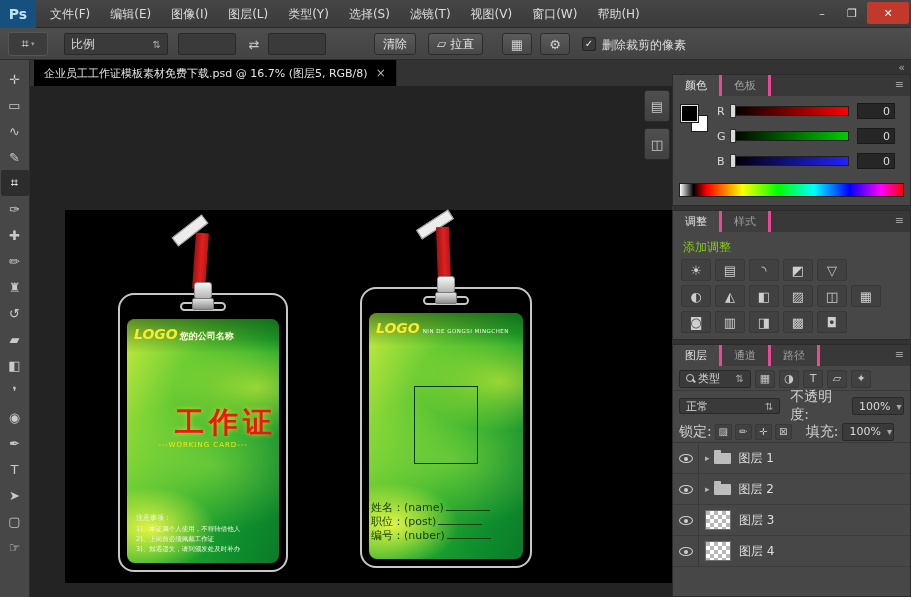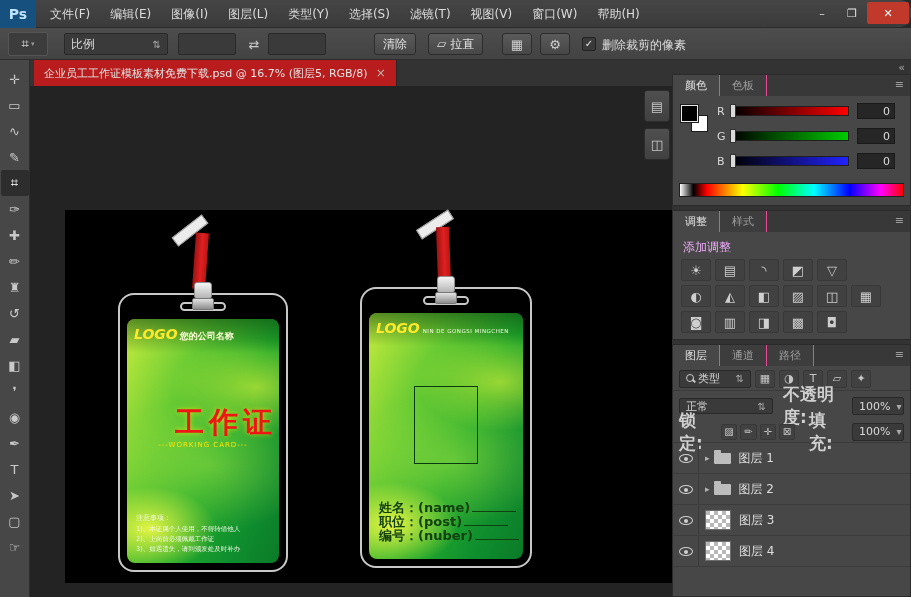--- a/index.html
+++ b/index.html
@@ -3,21 +3,21 @@
 <meta charset="utf-8">
 <style>
   * { margin:0; padding:0; box-sizing:border-box; }
   html,body { background:#222; }
   .app { position:relative; width:911px; height:597px; overflow:hidden;
          font-family:"DejaVu Sans","Liberation Sans",sans-serif; color:#d6d6d6; font-size:12px;
          background:#282828; user-select:none; }
 
   
   .titlebar { position:absolute; left:0; top:0; width:911px; height:28px;
-              background:linear-gradient(#454545,#3b3b3b); border-bottom:1px solid #2a2a2a;border-radius:11px; }
+              background:linear-gradient(#454545,#3b3b3b); border-bottom:1px solid #2a2a2a; }
   .pslogo { position:absolute; left:0; top:0; width:36px; height:28px; background:#15507e;
             color:#bfe3ff; font-weight:bold; font-size:14px; display:flex; align-items:center; justify-content:center; }
   .menus { position:absolute; left:40px; top:0; height:28px; display:flex; }
   .menu-item { padding:0 10px; line-height:28px; font-size:12px; color:#dcdcdc; cursor:default; }
   .wincontrols { position:absolute; right:2px; top:2px; display:flex; }
   .wc { width:30px; height:22px; display:flex; align-items:center; justify-content:center;
         color:#e0e0e0; font-size:11px; }
   .wc.close { width:42px; background:#c0392b; border-radius:2px; color:#fff; }
 
   
@@ -38,21 +38,21 @@
   .btn { position:absolute; top:5px; height:22px; background:linear-gradient(#5a5a5a,#474747);
          border:1px solid #2c2c2c; border-radius:3px; color:#e0e0e0; display:flex; align-items:center;
          justify-content:center; padding:0 8px; font-size:12px; gap:4px; }
   .iconbtn { padding:0; width:30px; font-size:13px; color:#cfcfcf; }
   .chk { position:absolute; left:582px; top:9px; width:14px; height:14px; background:#3a3a3a;
          border:1px solid #222; border-radius:2px; color:#e8e8e8; font-size:10px; line-height:12px; text-align:center; }
   .chk-label { position:absolute; left:602px; top:9px; font-size:12px; color:#dcdcdc; }
 
   
   .tabbar { position:absolute; left:30px; top:60px; width:642px; height:26px; background:#333; }
-  .doctab { position:absolute; left:4px; top:0; height:26px; background:#b91c1c;
+  .doctab { position:absolute; left:4px; top:0; height:26px; background:#000000;
             border-right:1px solid #282828; display:flex; align-items:center; padding:0 10px; gap:8px; }
   .doctab .t { font-size:11px; color:#e4e4e4; white-space:nowrap; }
   .doctab .x { color:#b5b5b5; font-size:12px; }
 
   
   .toolbar { position:absolute; left:0; top:60px; width:30px; height:537px; background:#474747;
              border-right:1px solid #2d2d2d; display:flex; flex-direction:column; align-items:center; padding-top:6px; }
   .tool { width:28px; height:26px; display:flex; align-items:center; justify-content:center;
           color:#c9c9c9; font-size:13px; }
   .tool.sel { background:#2d2d2d; border-radius:2px; color:#fff; }
@@ -89,34 +89,34 @@
   .art-co-l { font-size:9px; font-weight:bold; color:#fdfdd8; margin-left:2px; }
   .art-co-r { font-size:5.5px; letter-spacing:.5px; color:#f4ffe0; margin-left:3px; }
   .card-title { position:absolute; left:0; right:0; top:84px; text-align:center; color:#ef1515;
                 font-size:29px; font-weight:bold; letter-spacing:5px; text-shadow:0 0 5px rgba(255,240,0,.65);padding-left:46px; }
   .card-sub { position:absolute; left:0; right:0; top:122px; text-align:center; color:#ffe400;
               font-size:7px; letter-spacing:1px; }
   .notes { position:absolute; left:9px; right:5px; bottom:9px; color:#eef7df; font-size:6.5px; line-height:1.55; }
   .notes .nt { font-size:7px; }
   .photo { position:absolute; left:50%; top:73px; width:64px; height:78px; margin-left:-32px;
            border:1px solid #0a3a12; }
-  .fields { position:absolute; left:10px; bottom:16px; color:#12400f; font-size:13px; line-height:14px; font-weight:bold; }
+  .fields { position:absolute; left:2px; bottom:16px; color:#12400f; font-size:11px; line-height:14px; font-weight:normal; }
   .fields .line { display:inline-block; width:44px; border-bottom:1px solid #12400f; height:6px; margin-left:2px; }
 
   
   .dockbtn { position:absolute; width:26px; height:32px; left:644px; background:linear-gradient(#4f4f4f,#404040);
              border:1px solid #2c2c2c; border-radius:3px; display:flex; align-items:center; justify-content:center;
              color:#c9c9c9; font-size:13px; }
 
   
   .panels { position:absolute; left:672px; top:60px; width:239px; height:537px; background:#333; }
   .pcollapse { position:absolute; right:6px; top:1px; color:#aaa; font-size:11px; }
   .panel { position:absolute; left:0; width:239px; background:#474747; border:1px solid #2b2b2b; }
   .phdr { height:21px; background:#383838; display:flex; align-items:stretch; position:relative; }
-  .ptab { padding:0 12px; line-height:21px; font-size:11px; color:#9f9f9f; background:#3d3d3d; border-right:1px solid #ec4899; }
+  .ptab { padding:0 12px; line-height:21px; font-size:11px; color:#9f9f9f; background:#3d3d3d; border-right:3px solid #ec4899; }
   .ptab.on { background:#474747; color:#e2e2e2; }
   .pmenu { position:absolute; right:6px; top:3px; color:#9c9c9c; font-size:11px; }
 
   .p-color  { top:14px;  height:132px; }
   .p-adjust { top:150px; height:130px; }
   .p-layers { top:284px; height:253px; }
 
   
   .swatchwrap { position:absolute; left:8px; top:30px; width:30px; height:30px; }
   .sw-back { position:absolute; left:10px; top:10px; width:17px; height:17px; background:#fff; border:1px solid #1d1d1d; }
@@ -127,37 +127,37 @@
   .chbar .knob { position:absolute; left:-2px; top:-3px; width:6px; height:14px; background:#dadada; border:1px solid #333; }
   .chval { margin-left:8px; width:38px; height:16px; background:#262626; border:1px solid #1a1a1a;
            color:#dcdcdc; font-size:11px; text-align:right; padding:1px 4px; }
   .bar-r { background:linear-gradient(90deg,#000,#f00); }
   .bar-g { background:linear-gradient(90deg,#000,#0c0); }
   .bar-b { background:linear-gradient(90deg,#000,#22f); }
   .spectrum { position:absolute; left:6px; right:6px; bottom:8px; height:14px; border:1px solid #1f1f1f;
               background:linear-gradient(90deg,#fff 0,#000 6%,#f00 12%,#ff0 28%,#0f0 44%,#0ff 60%,#00f 76%,#f0f 90%,#f00 100%); }
 
   
-  .addadj { position:absolute; left:10px; top:28px; font-size:12px; color:#f0abfc; }
+  .addadj { position:absolute; left:10px; top:28px; font-size:12px; color:#84cc16; }
   .arow { position:absolute; left:8px; display:flex; gap:4px; }
   .aicon { width:30px; height:22px; display:flex; align-items:center; justify-content:center;
            color:#cfcfcf; font-size:13px; background:#414141; border:1px solid #383838; border-radius:2px; }
 
   
   .frow { position:absolute; left:0; top:22px; width:100%; height:24px; display:flex; align-items:center; padding:0 6px; gap:4px;
           border-bottom:1px solid #3a3a3a; }
   .kindcombo { width:72px; height:18px; font-size:11px; }
   .mag { position:relative; width:10px; height:10px; margin-right:2px; }
   .mag::before { content:""; position:absolute; left:0; top:0; width:6px; height:6px; border:1.5px solid #c9c9c9; border-radius:50%; }
   .mag::after  { content:""; position:absolute; left:6px; top:6px; width:4px; height:1.5px; background:#c9c9c9; transform:rotate(45deg); }
   .ficon { width:20px; height:18px; display:flex; align-items:center; justify-content:center;
            color:#c6c6c6; font-size:11px; background:#414141; border:1px solid #383838; border-radius:2px; }
   .brow { position:absolute; left:0; top:48px; width:100%; height:26px; display:flex; align-items:center; padding:0 6px; }
   .blendcombo { width:106px; height:16px; font-size:11px; }
-  .sml { font-size:17px; color:#cfcfcf; margin-left:10px;font-weight:bold; }
+  .sml { font-size:14px; color:#cfcfcf; margin-left:10px; }
   .valcombo { width:52px; height:18px; font-size:11px; margin-left:4px; }
   .lockrow { position:absolute; left:0; top:76px; width:100%; height:22px; display:flex; align-items:center; padding:0 6px;
              border-bottom:1px solid #3a3a3a; }
   .lk { width:17px; height:16px; display:flex; align-items:center; justify-content:center; color:#c6c6c6;
         font-size:10px; margin-left:3px; background:#414141; border:1px solid #383838; border-radius:2px; }
   .llist { position:absolute; left:0; top:98px; width:100%; bottom:0; overflow:hidden; }
   .lrow { position:relative; height:31px; display:flex; align-items:center; border-bottom:1px solid #3c3c3c; }
   .lrow.sel { background:#35577e; }
   .eyebox { width:26px; height:100%; display:flex; align-items:center; justify-content:center; border-right:1px solid #3a3a3a; }
   .eye { position:relative; width:14px; height:9px; border:1px solid #cfcfcf; border-radius:50%; }

